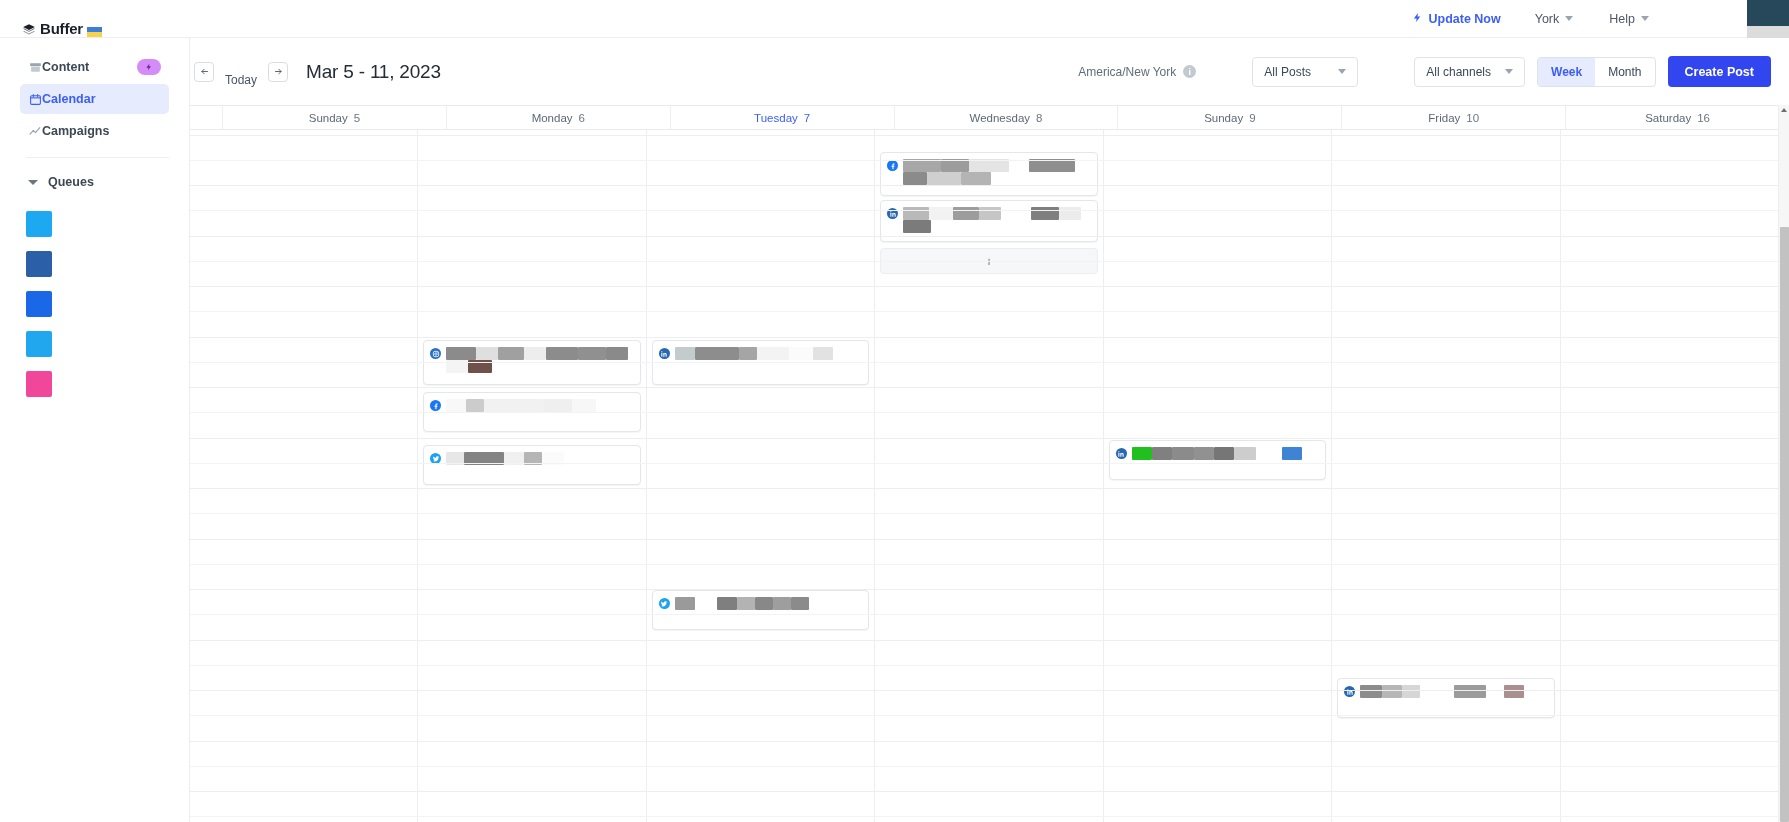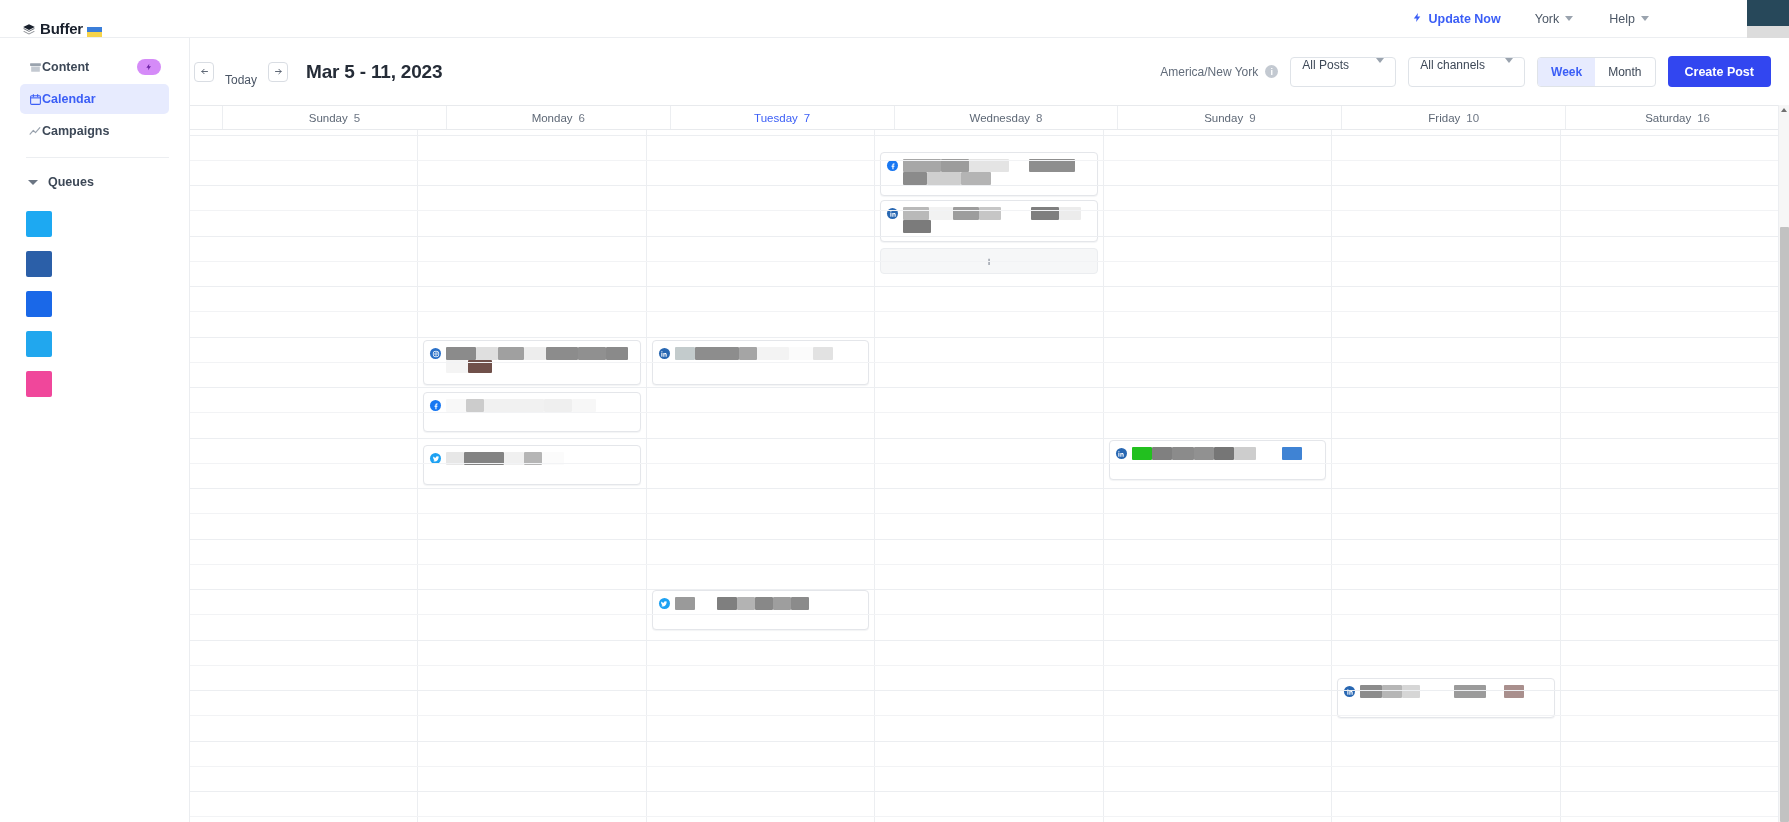--- a/index.html
+++ b/index.html
@@ -116,34 +116,34 @@
   }
   .navbtn {
     width: 20px; height: 20px; border: 1px solid #d9dde3; border-radius: 4px;
     background: #fff; color: #5a6472; font-size: 10px;
     display: flex; align-items: center; justify-content: center; cursor: pointer;
   }
   .today-btn {
     font-size: 12px; color: #4a5565; padding: 0 11px; cursor: pointer; margin-top: 16px;
   }
   .range-title {
-    font-size: 19px; font-weight: bold; color: #252c37;
+    font-size: 19px; font-weight: normal; color: #252c37;
     margin-left: 18px; letter-spacing: -0.2px;
   }
   .tb-right { margin-left: auto; display: flex; align-items: center; gap: 12px; }
   .tz { display: flex; align-items: center; gap: 7px; font-size: 12px; color: #626c7a; }
   .info-dot {
     width: 13px; height: 13px; border-radius: 50%; background: #c3c9d1;
     color: #fff; font-size: 9px; font-weight: bold;
     display: flex; align-items: center; justify-content: center;
   }
   .select-box {
     height: 30px; min-width: 106px; border: 1px solid #dfe3e8; border-radius: 4px;
-    background: #fff; display: flex; align-items: flex-start; justify-content: space-between;
-    padding: 0 11px; font-size: 12px; color: #3d4857; cursor: pointer; gap: 20px;
+    background: #fff; display: flex; align-items: center; justify-content: space-between;
+    padding: 0 11px; font-size: 12px; color: #3d4857; cursor: pointer; gap: 14px; margin-left: 44px;
   }
   .seg {
     height: 30px; border: 1px solid #dfe3e8; border-radius: 4px; display: flex;
     overflow: hidden; background: #fff;
   }
   .seg div {
     padding: 0 13px; display: flex; align-items: center;
     font-size: 12px; color: #3d4857; cursor: pointer;
   }
   .seg div.on { background: #e7ebfe; color: #3b5ef6; font-weight: bold; }

